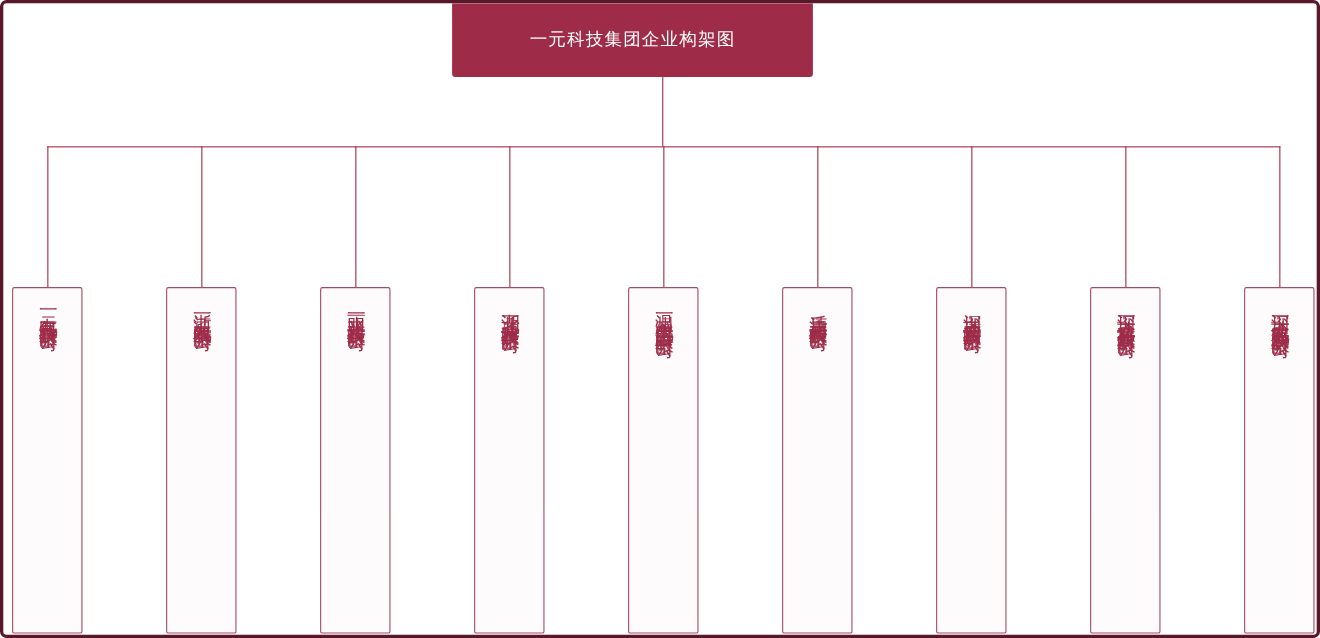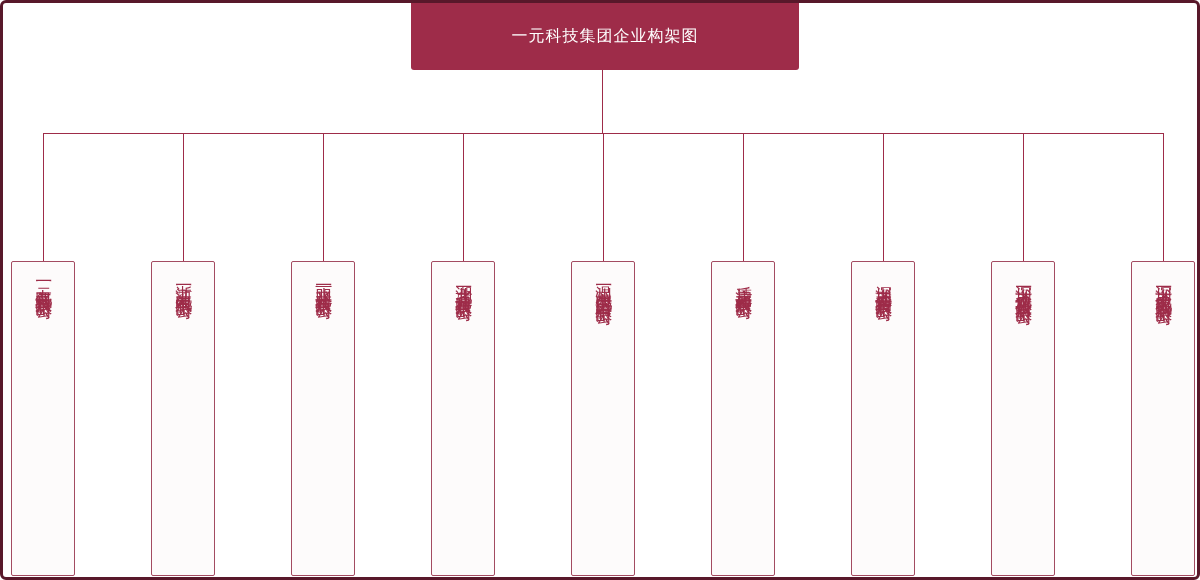--- a/index.html
+++ b/index.html
@@ -22,21 +22,21 @@
     height:580px;
     background:#ffffff;
     border:3px solid var(--outer-border);
     border-radius:6px;
     overflow:hidden;
   }
   .chart-title{
     position:absolute;
     left:408px;
     top:0;
-    width:388px;
+    width:328px;
     height:67px;
     background:var(--header-bg);
     color:var(--header-text);
     display:flex;
     align-items:center;
     justify-content:center;
     font-size:16px;
     letter-spacing:1px;
     border-radius:0 0 3px 3px;
   }

